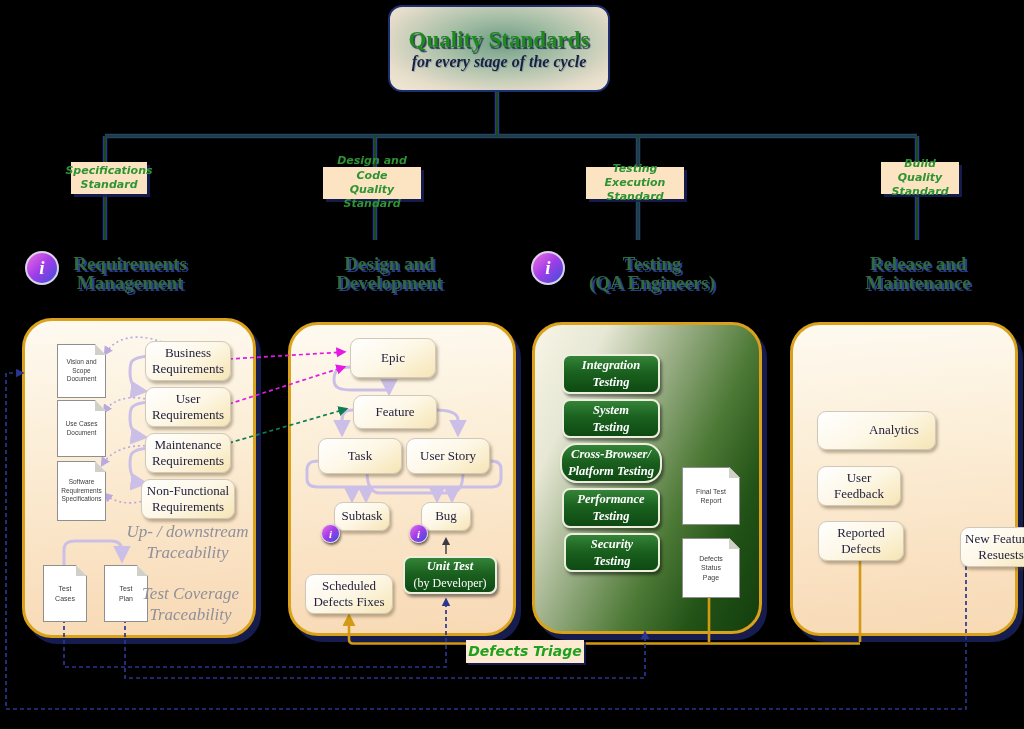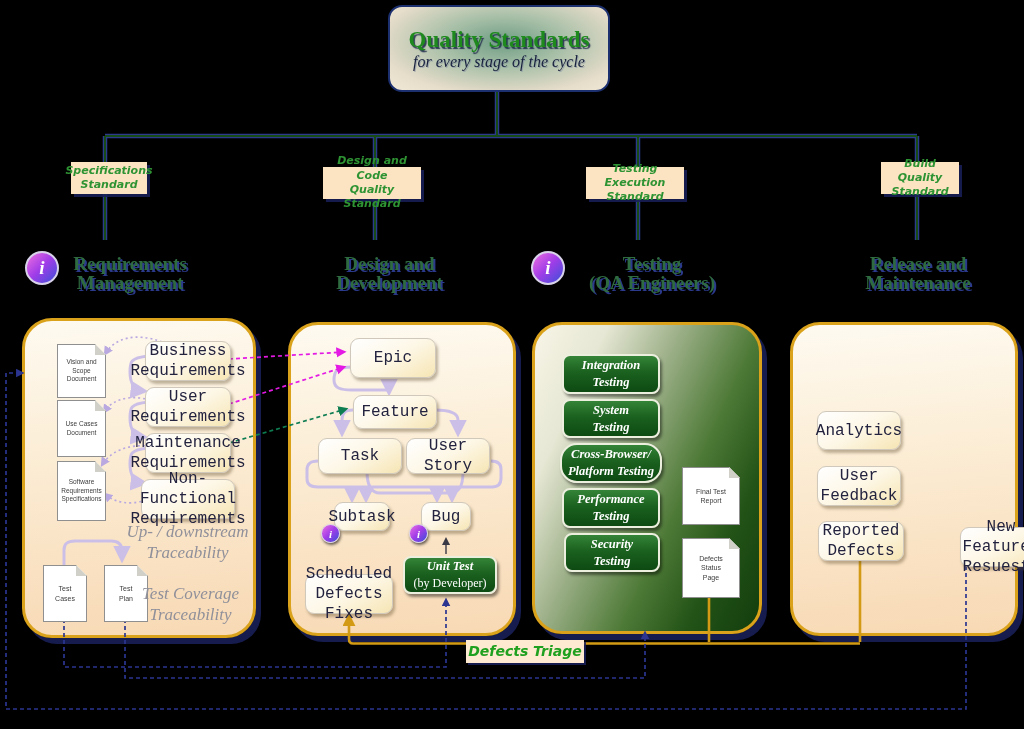--- a/index.html
+++ b/index.html
@@ -7,21 +7,21 @@
          font-family:"Liberation Serif",serif;}
   .abs{position:absolute;}
   [data-bind]{white-space:pre-line;}
 
   
   .title-box{left:388px;top:5px;width:218px;height:83px;border-radius:14px;
     border:2px solid #1c2f6e;z-index:3;
     background:radial-gradient(ellipse at 52% 42%,#6f9d85 0%,#a9c0a8 38%,#e7ddcb 78%,#f0e8d6 100%);
     display:flex;flex-direction:column;align-items:center;justify-content:center;}
   .title-main{font-weight:bold;font-size:23px;color:#1e8a1e;text-shadow:1.5px 1.5px 1px rgba(25,35,70,.85);}
-  .title-sub{font-weight:normal;font-style:italic;font-size:16px;color:#18223f;text-shadow:1px 1px 0 rgba(120,130,160,.5);}
+  .title-sub{font-weight:bold;font-style:italic;font-size:16px;color:#18223f;text-shadow:1px 1px 0 rgba(120,130,160,.5);}
 
   
   .std-label{z-index:3;background:#fce4c2;color:#2e9333;text-align:center;
     font:bold italic 11px/1.3 "DejaVu Sans",sans-serif;
     box-shadow:3px 3px 0 rgba(25,32,90,.85);display:flex;align-items:center;justify-content:center;}
 
   
   .col-header{z-index:3;font-weight:bold;font-size:19px;line-height:1.0;text-align:center;
     color:#2f6b40;text-shadow:2px 2px 0 #2b3a8c;}
   .info-icon{z-index:4;width:30px;height:30px;border-radius:50%;
@@ -31,22 +31,22 @@
   .info-icon.small{width:17px;height:17px;font-size:11px;border-width:1px;z-index:5;}
 
   
   .container{z-index:1;border:3px solid #d9a21a;border-radius:30px;box-shadow:5px 6px 0 #161c4e;}
   .container.cream{background:linear-gradient(175deg,#fefaf1 0%,#fcefd9 35%,#f8d9b4 100%);}
   .container.green{background:linear-gradient(115deg,#f8f5e6 0%,#e6e7d4 20%,#9db089 40%,#4e7a37 62%,#235317 80%,#123d0d 100%);}
 
   
   .box{z-index:3;background:linear-gradient(150deg,#ffffff 0%,#fdf7e6 50%,#f6e5b4 100%);
     border:1px solid #cfc8bb;border-radius:9px;box-shadow:2px 3px 3px rgba(90,70,40,.38);
-    color:#23233f;font-size:16px;line-height:1.25;text-align:center;
-    display:flex;align-items:center;justify-content:center;font-family:Liberation Mono, monospace;}
+    color:#23233f;font-size:13px;line-height:1.25;text-align:center;
+    display:flex;align-items:center;justify-content:center;}
   .gbox{z-index:3;background:linear-gradient(180deg,#348438 0%,#1b611f 45%,#0d4a12 100%);
     border:2px solid #eceede;border-radius:8px;box-shadow:2px 3px 3px rgba(0,0,0,.45);
     color:#fff;font:bold italic 12.5px/1.35 "Liberation Serif",serif;text-align:center;
     display:flex;align-items:center;justify-content:center;flex-direction:column;}
   .gbox .sub{font-style:normal;font-weight:normal;font-size:12px;}
 
   
   .doc{z-index:3;background:#fff;border:1px solid #8f8f8f;color:#3c3c3c;
     font-family:"Liberation Sans",sans-serif;font-size:6.5px;line-height:1.35;text-align:center;
     display:flex;align-items:center;justify-content:center;
@@ -221,21 +221,21 @@
   <div class="abs gbox" style="left:562px;top:488px;width:94px;height:36px;" data-bind="testing.tests.3">Performance
 Testing</div>
   <div class="abs gbox" style="left:564px;top:533px;width:92px;height:35px;" data-bind="testing.tests.4">Security
 Testing</div>
   <div class="abs doc big" style="left:682px;top:467px;width:56px;height:56px;" data-bind="testing.documents.final_report">Final Test
 Report</div>
   <div class="abs doc big" style="left:682px;top:538px;width:56px;height:58px;" data-bind="testing.documents.defects_status">Defects
 Status
 Page</div>
 
-  <div class="abs box" style="left:817px;top:411px;width:82px;height:37px;" data-bind="release.boxes.analytics">Analytics</div>
+  <div class="abs box" style="left:817px;top:411px;width:82px;height:37px;padding-left:35px;" data-bind="release.boxes.analytics">Analytics</div>
   <div class="abs box" style="left:817px;top:466px;width:82px;height:38px;" data-bind="release.boxes.user_feedback">User
 Feedback</div>
   <div class="abs box" style="left:818px;top:521px;width:84px;height:38px;" data-bind="release.boxes.reported_defects">Reported
 Defects</div>
   <div class="abs box" style="left:960px;top:527px;width:80px;height:38px;" data-bind="release.boxes.new_features">New Features
 Resuests</div>
 
   <div class="abs triage-label" style="left:466px;top:640px;width:118px;height:23px;" data-bind="flows.defects_triage">Defects Triage</div>
 
 </div>

